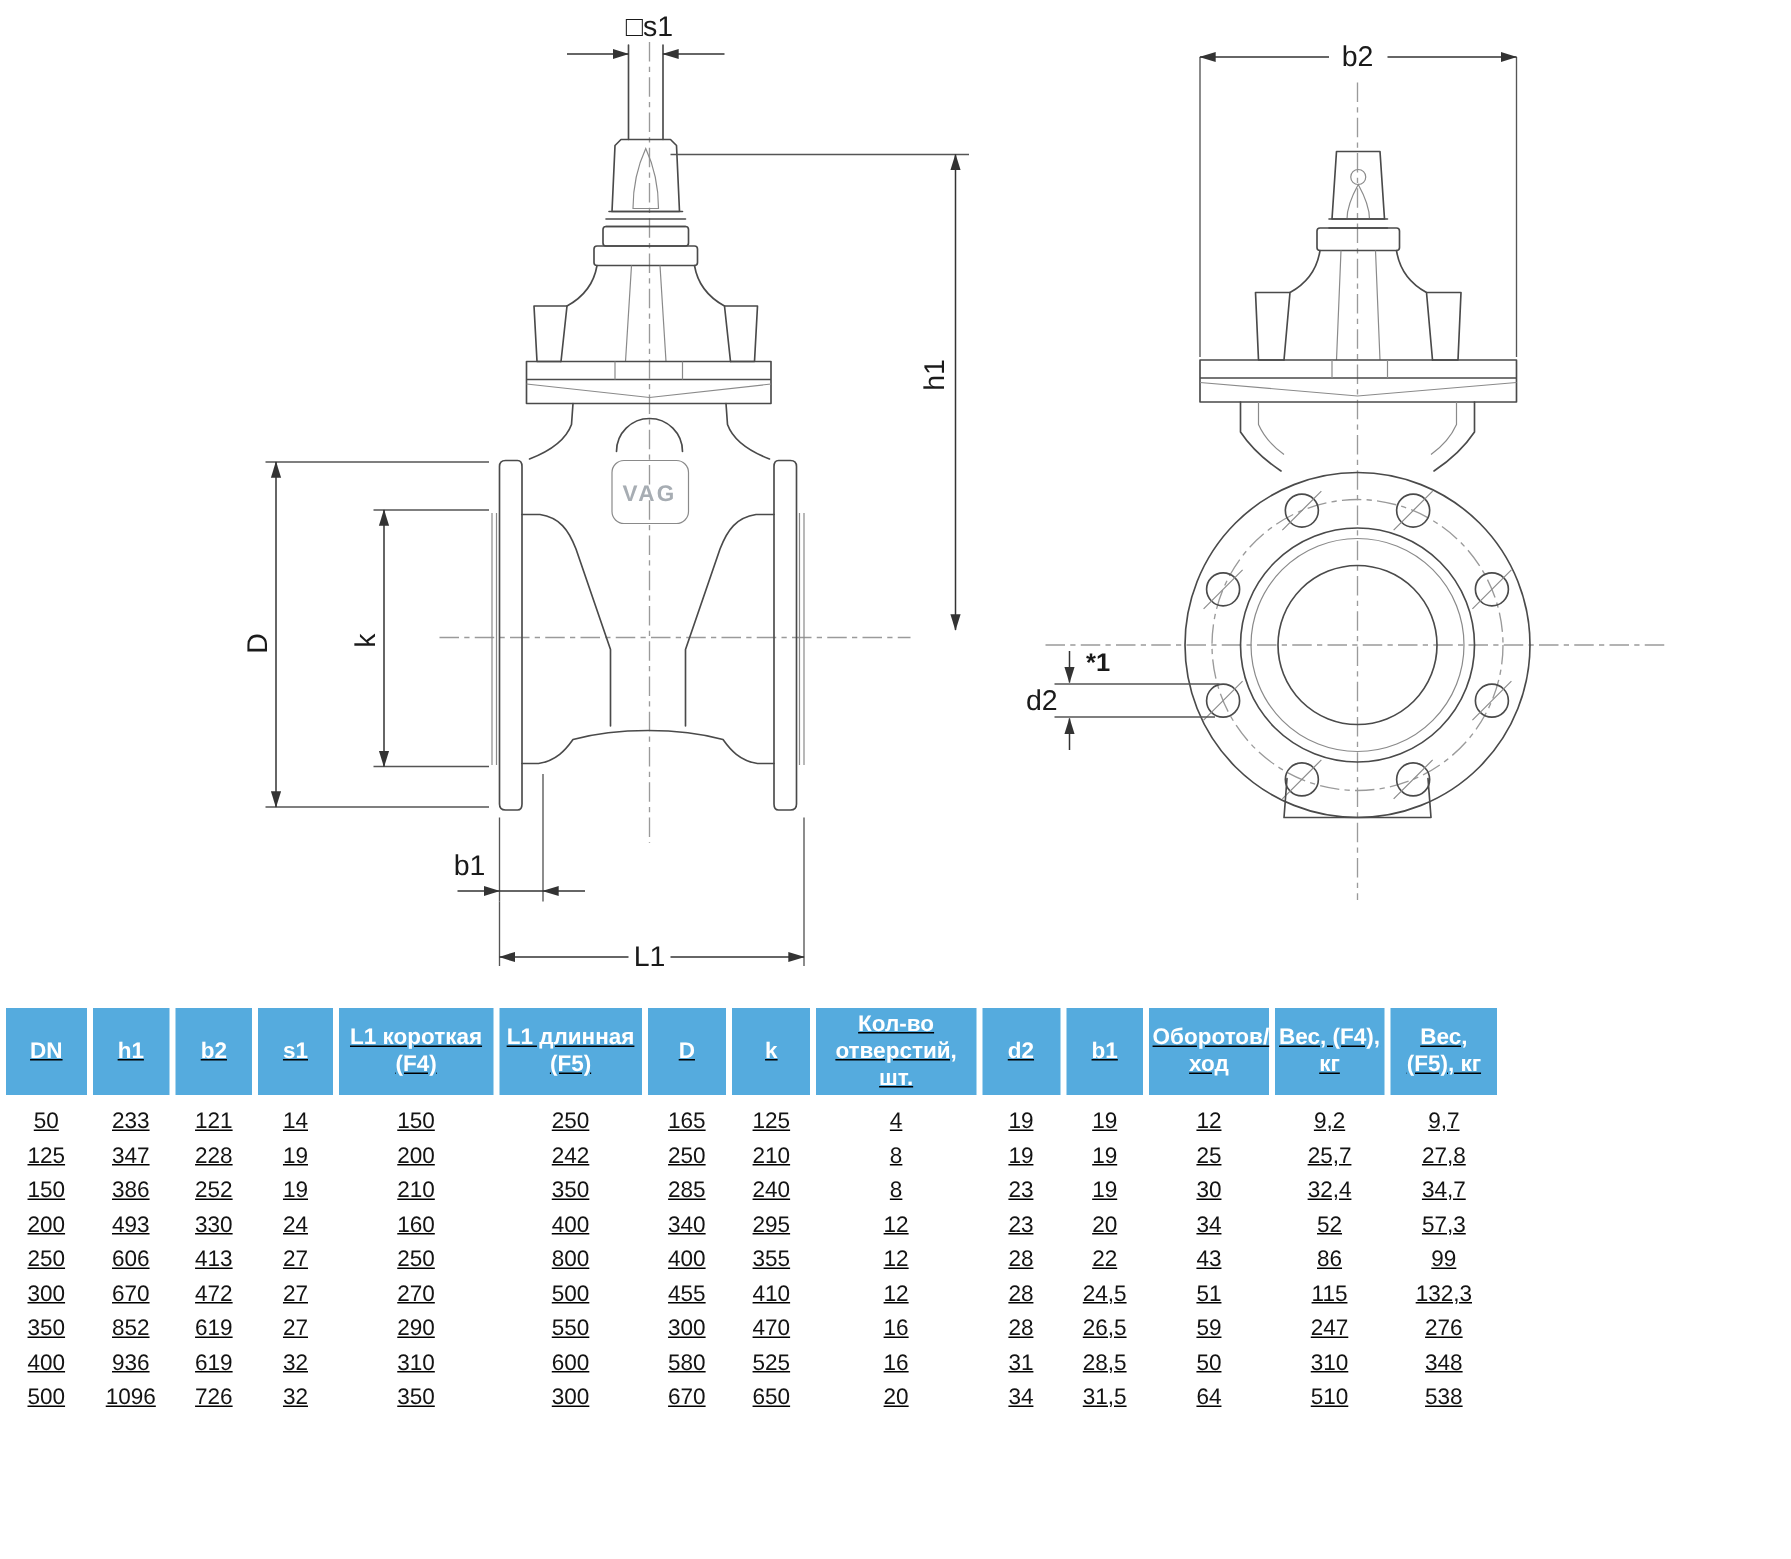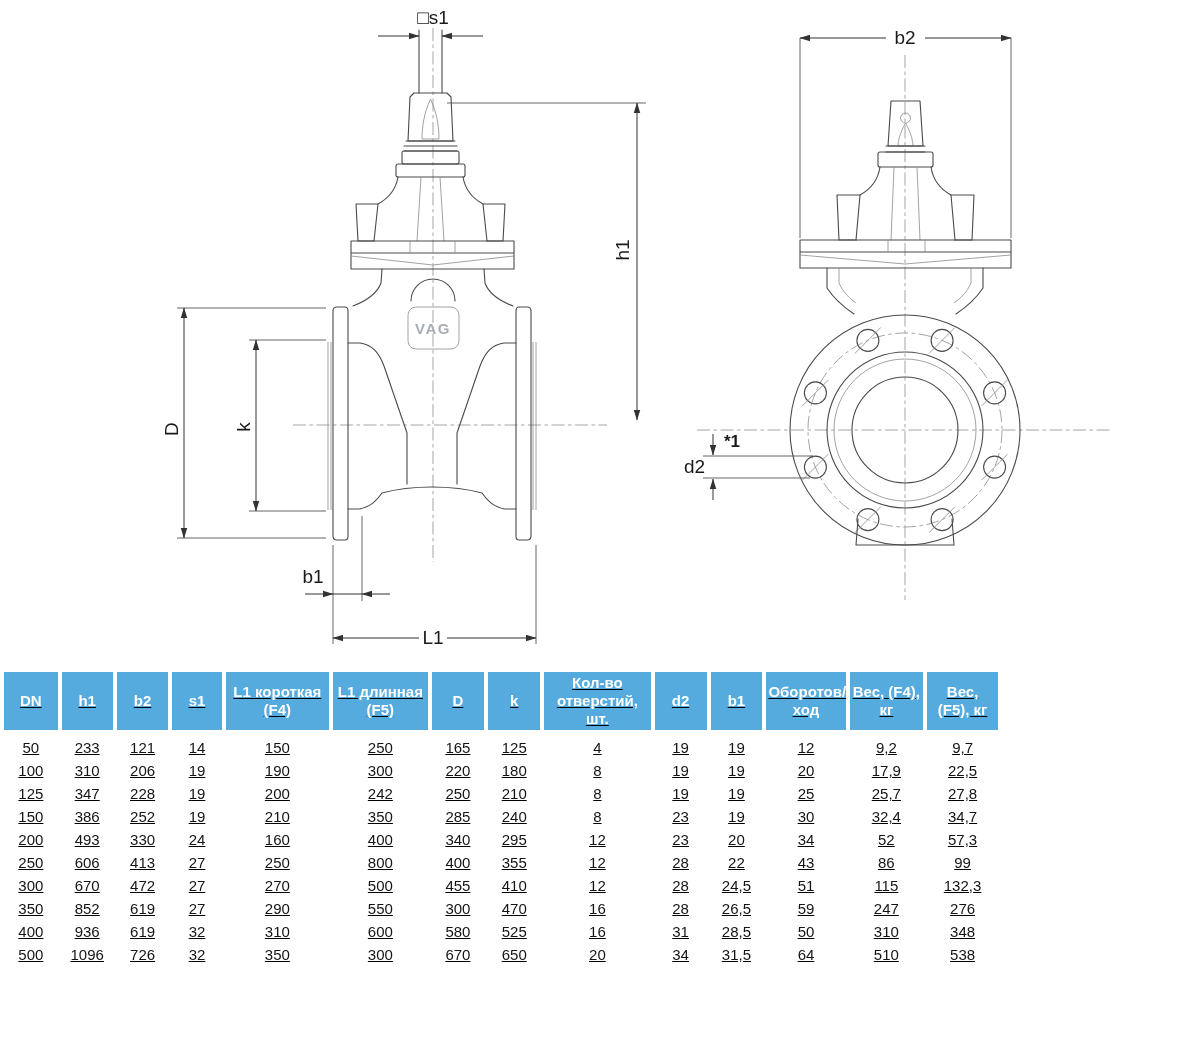--- a/index.html
+++ b/index.html
@@ -222,36 +222,20 @@
           <td>165</td>
           <td>125</td>
           <td>4</td>
           <td>19</td>
           <td>19</td>
           <td>12</td>
           <td>9,2</td>
           <td>9,7</td>
         </tr>
         <tr>
-          <td>100</td>
-          <td>310</td>
-          <td>206</td>
-          <td>19</td>
-          <td>190</td>
-          <td>300</td>
-          <td>220</td>
-          <td>180</td>
-          <td>8</td>
-          <td>19</td>
-          <td>19</td>
-          <td>20</td>
-          <td>17,9</td>
-          <td>22,5</td>
-        </tr>
-        <tr>
           <td>125</td>
           <td>347</td>
           <td>228</td>
           <td>19</td>
           <td>200</td>
           <td>242</td>
           <td>250</td>
           <td>210</td>
           <td>8</td>
           <td>19</td>

